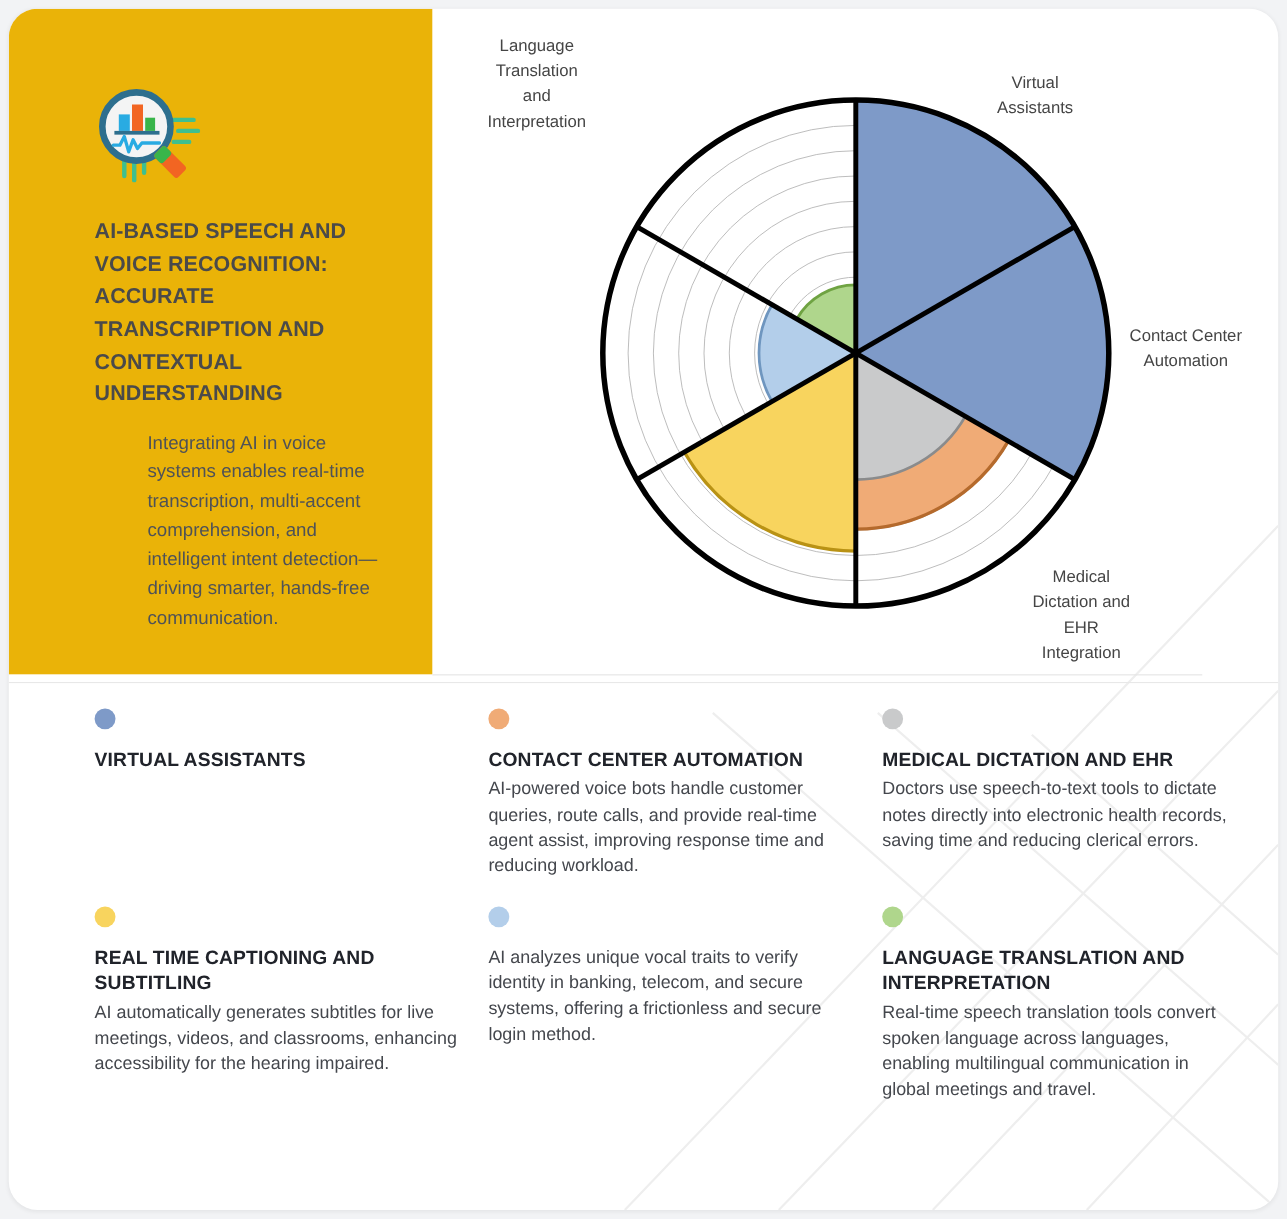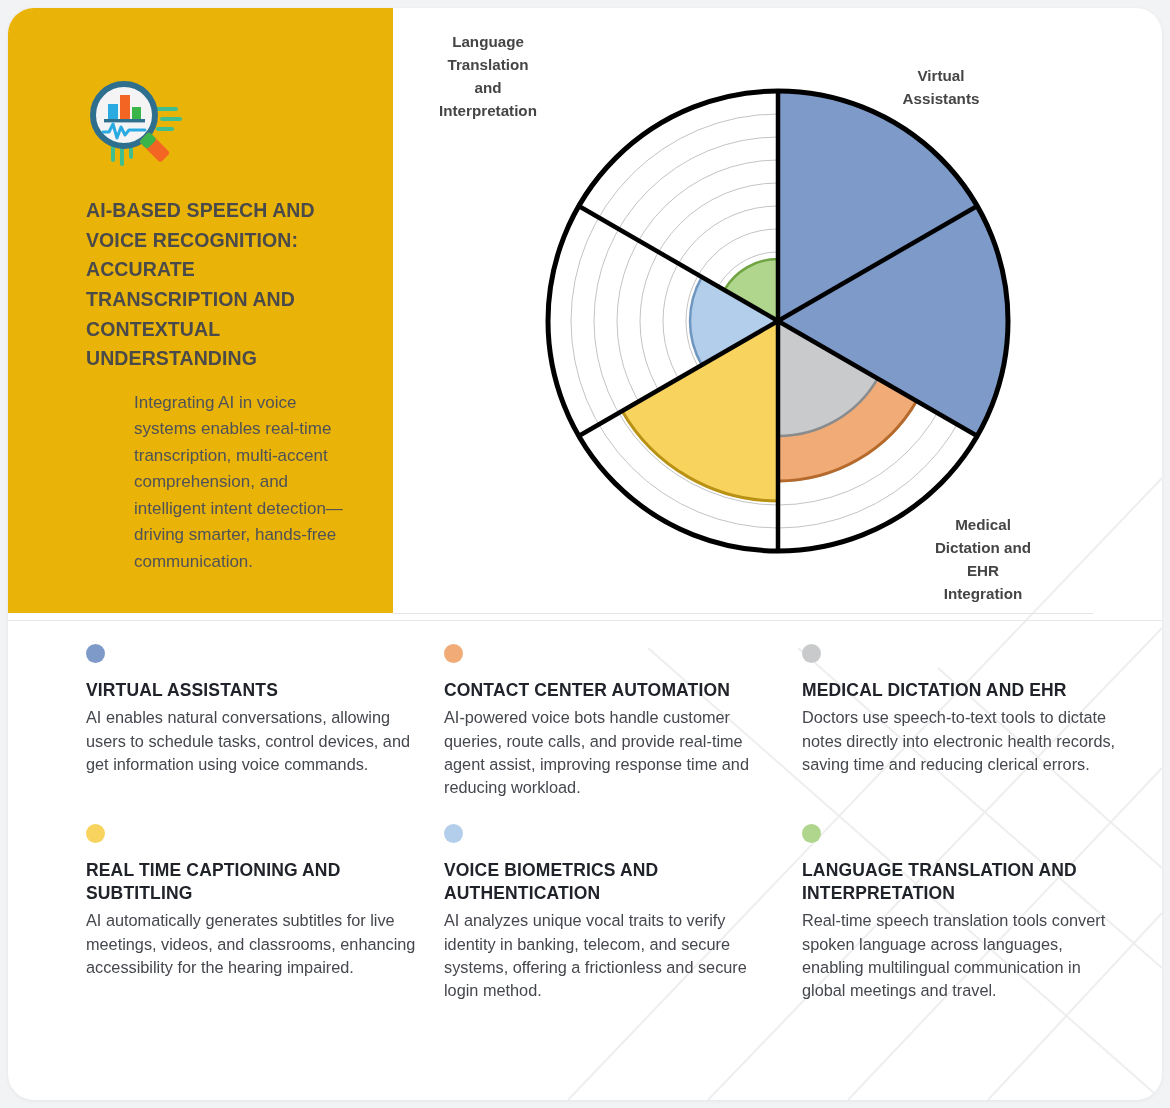--- a/index.html
+++ b/index.html
@@ -56,21 +56,21 @@
 
   #chart-area {
     position: absolute; left: 385px; top: 0;
     width: 769px; height: 605px;
   }
   #chart-svg { position: absolute; left: 0; top: 0; }
 
   .axis-label {
     position: absolute;
     font-size: 15.2px;
-    font-weight: bold;
+    font-weight: normal;
     line-height: 1.52;
     color: #454545;
     text-align: center;
   }
   #lbl-language   { left: -5px;  top: 22px;  width: 200px; }
   #lbl-virtual    { left: 458px; top: 56px;  width: 180px; }
   #lbl-contact    { left: 600px; top: 286px; width: 170px; text-align: center; }
   #lbl-medical    { left: 500px; top: 505px; width: 180px; }
   #lbl-realtime   { left: 50px;  top: 515px; width: 200px; }
   #lbl-voicebio   { left: -2px;  top: 276px; width: 165px; text-align: right;}
@@ -217,55 +217,55 @@
 
         <circle cx="385" cy="313" r="230" fill="none" stroke="#000000" stroke-width="5"></circle>
       </svg>
 
       <div class="axis-label" id="lbl-language" style="white-space:pre-line">Language
 Translation
 and
 Interpretation</div>
       <div class="axis-label" id="lbl-virtual" style="white-space:pre-line">Virtual
 Assistants</div>
+      <div class="axis-label" id="lbl-contact" style="white-space:pre-line">Contact Center
+Automation</div>
       <div class="axis-label" id="lbl-medical" style="white-space:pre-line">Medical
 Dictation and
 EHR
 Integration</div>
     </div>
 
     <div id="divider-right"></div>
   </div>
 
   <div id="divider"></div>
 
   <div id="legend">
       <div class="legend-item">
         <div class="legend-dot" style="background: rgb(126, 154, 200);"></div>
         <div class="legend-title">VIRTUAL ASSISTANTS</div>
-        <div class="legend-desc">AI enables natural conversations, allowing users to schedule tasks, control devices, and get information using voice commands.</div>
       </div>
       <div class="legend-item">
         <div class="legend-dot" style="background: rgb(240, 171, 118);"></div>
         <div class="legend-title">CONTACT CENTER AUTOMATION</div>
         <div class="legend-desc">AI-powered voice bots handle customer queries, route calls, and provide real-time agent assist, improving response time and reducing workload.</div>
       </div>
       <div class="legend-item">
         <div class="legend-dot" style="background: rgb(201, 202, 203);"></div>
         <div class="legend-title">MEDICAL DICTATION AND EHR</div>
         <div class="legend-desc">Doctors use speech-to-text tools to dictate notes directly into electronic health records, saving time and reducing clerical errors.</div>
       </div>
       <div class="legend-item">
         <div class="legend-dot" style="background: rgb(248, 212, 94);"></div>
         <div class="legend-title">REAL TIME CAPTIONING AND SUBTITLING</div>
         <div class="legend-desc">AI automatically generates subtitles for live meetings, videos, and classrooms, enhancing accessibility for the hearing impaired.</div>
       </div>
       <div class="legend-item">
         <div class="legend-dot" style="background: rgb(179, 206, 234);"></div>
-        <div class="legend-title">VOICE BIOMETRICS AND AUTHENTICATION</div>
         <div class="legend-desc">AI analyzes unique vocal traits to verify identity in banking, telecom, and secure systems, offering a frictionless and secure login method.</div>
       </div>
       <div class="legend-item">
         <div class="legend-dot" style="background: rgb(175, 214, 140);"></div>
         <div class="legend-title">LANGUAGE TRANSLATION AND INTERPRETATION</div>
         <div class="legend-desc">Real-time speech translation tools convert spoken language across languages, enabling multilingual communication in global meetings and travel.</div>
       </div>
     </div>
 
 </div>

